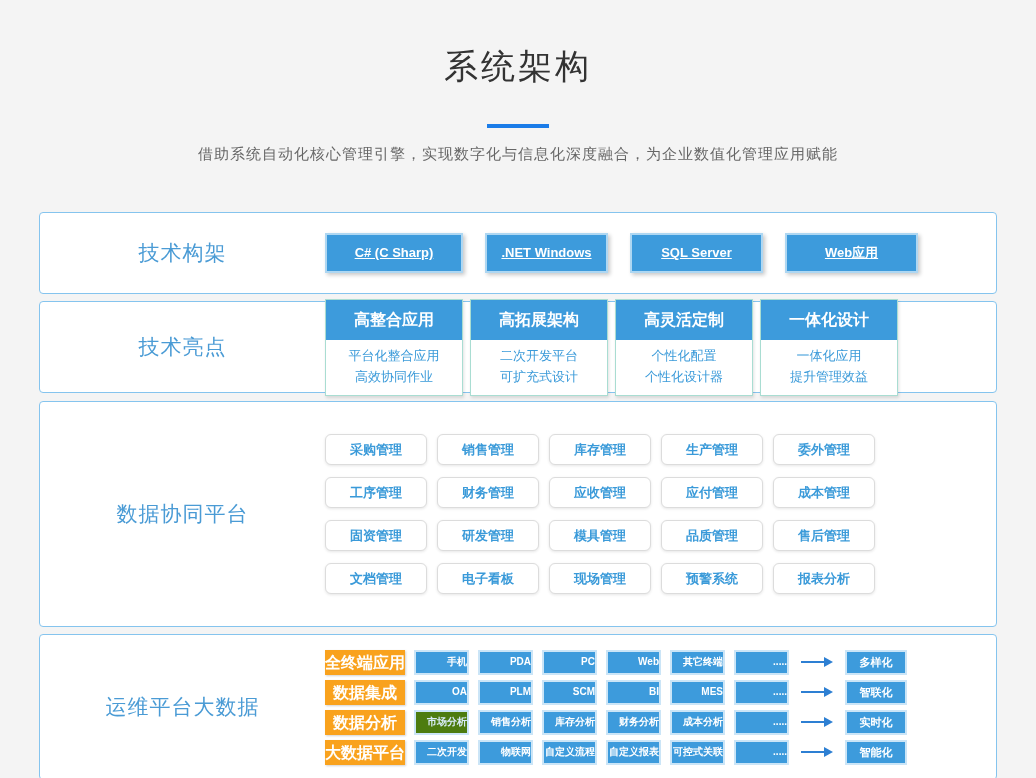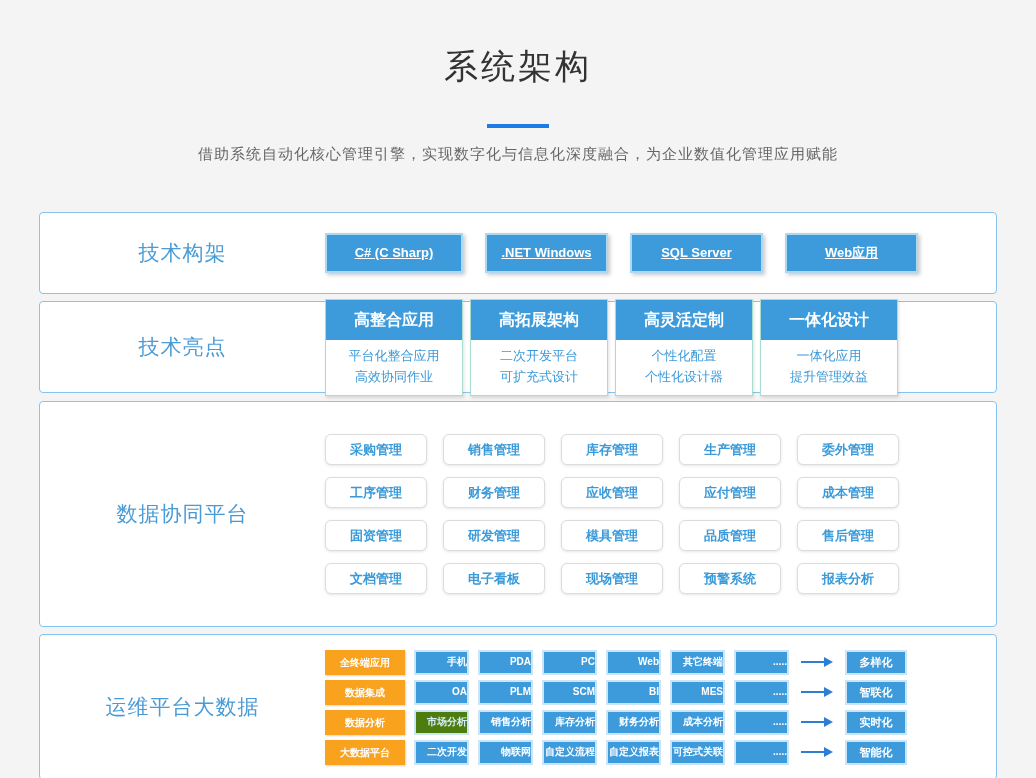--- a/index.html
+++ b/index.html
@@ -48,34 +48,34 @@
   }
   .card-h {
     height:40px; line-height:40px; text-align:center;
     background:#3d9bdc; color:#fff; font-size:16px; font-weight:bold;
   }
   .card-b { padding:5px 0 8px; text-align:center; }
   .card-line { font-size:13px; color:#3a9ad9; line-height:21px; }
 
   
   .grid { display:flex; flex-direction:column; gap:12px; }
-  .grid-row { display:flex; gap:16px; }
+  .grid-row { display:flex; gap:10px; }
   .gbtn {
     width:102px; height:31px; line-height:29px; text-align:center;
     background:#fff; border:1px solid #dcdcdc; border-radius:6px;
     font-size:13px; font-weight:bold; color:#3a9ad9;
     box-shadow:0 1px 3px rgba(0,0,0,.10);
   }
 
   
   .bd { display:flex; flex-direction:column; gap:5px; }
   .bd-row { display:flex; align-items:center; gap:9px; }
   .obtn {
     width:80px; height:25px; line-height:25px; text-align:center;
-    background:#f9a21d; color:#fff; font-size:10px; font-weight:bold;
+    background:#f9a21d; color:#fff; font-size:16px; font-weight:bold;
     box-shadow:1px 1px 2px rgba(0,0,0,.18);
   }
   .mini {
     width:55px; height:25px; line-height:20px; text-align:right;
     background:#3d9bdc; border:2px solid #cbe5f7; color:#fff;
     font-size:10px; font-weight:bold; white-space:nowrap; overflow:hidden;
   }
   .mini.muted { background:#4d7c0f; color:#d9ecf9; }
   .arrow { width:32px; display:flex; align-items:center; margin-left:3px; }
   .arrow-line { flex:1; height:2px; background:#2d7fd3; }

